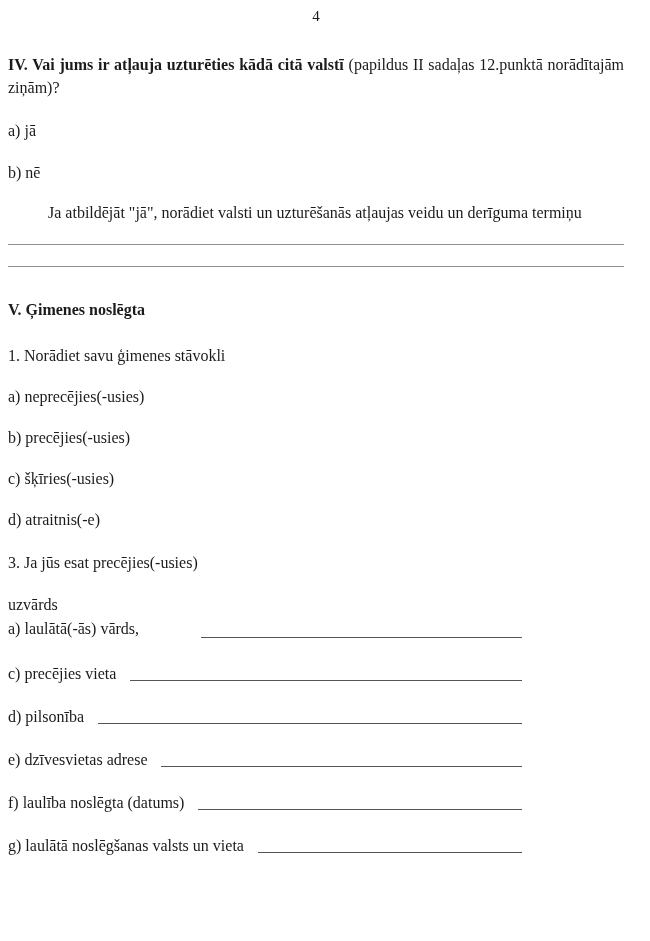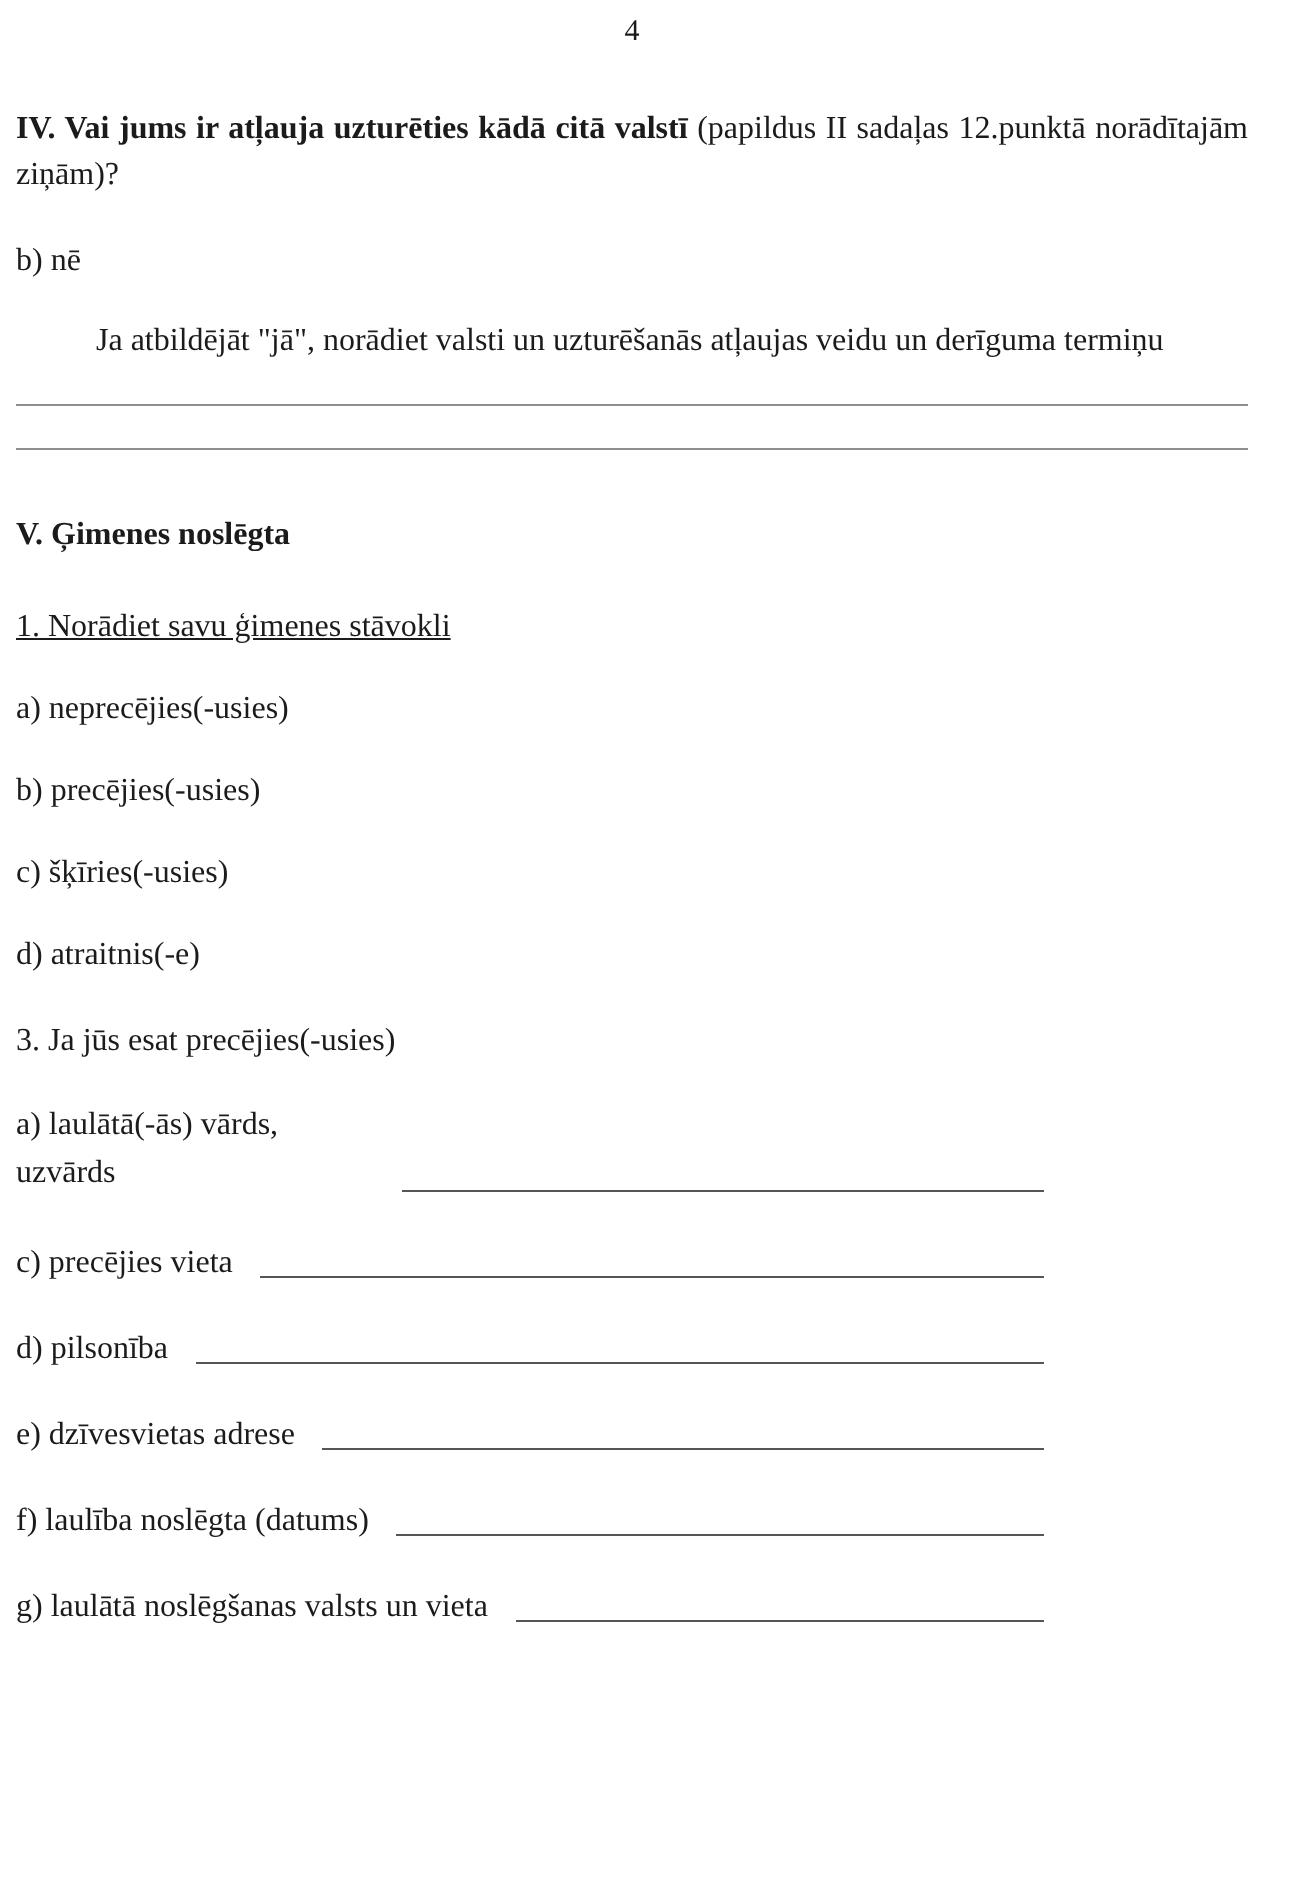--- a/index.html
+++ b/index.html
@@ -13,21 +13,21 @@
   p { margin: 0; }
   .page-number { text-align: center; font-size: 15px; }
   .h-iv { margin-top: 28px; text-align: justify; line-height: 23px; }
   .h-iv b { font-weight: bold; }
   .opt { margin-top: 22px; line-height: 20px; }
   .note { margin-top: 18px; text-align: justify; line-height: 23px; text-indent: 40px; }
   .rule { border: 0; border-top: 1px solid #8f8f8f; margin: 0; }
   .rule-1 { margin-top: 20px; }
   .rule-2 { margin-top: 21px; }
   .h-v { margin-top: 33px; font-weight: bold; line-height: 20px; }
-  .q-label { margin-top: 26px; line-height: 20px; text-decoration: underline; }
+  .q-label { margin-top: 26px; line-height: 20px; }
   .opt5 { margin-top: 20px; line-height: 21px; }
   .q2-label { margin-top: 22px; line-height: 21px; }
   .field { display: flex; width: 514px; margin-top: 23px; line-height: 20px; }
   .field .lbl { white-space: nowrap; }
   .field .line {
     flex: 1; height: 0; border-bottom: 1px solid #555;
     align-self: flex-end; margin-left: 14px; margin-bottom: 3px;
   }
   .field-tall { margin-top: 20px; }
   .field-tall .lbl { white-space: normal; }
@@ -36,42 +36,43 @@
 </style>
 </head>
 <body>
 
 <div class="page">
 
   <p class="page-number">4</p>
 
   <p class="h-iv"><b>IV. Vai jums ir atļauja uzturēties kādā citā valstī</b><span> (papildus II sadaļas 12.punktā norādītajām ziņām)?</span></p>
 
+  <p class="opt">a) jā</p>
   <p class="opt">b) nē</p>
 
   <p class="note">Ja atbildējāt "jā", norādiet valsti un uzturēšanās atļaujas veidu un derīguma termiņu</p>
 
   <hr class="rule rule-1">
   <hr class="rule rule-2">
 
   <p class="h-v">V. Ģimenes noslēgta</p>
 
   <p class="q-label">1. Norādiet savu ģimenes stāvokli</p>
 
   <p class="opt5">a) neprecējies(-usies)</p>
   <p class="opt5">b) precējies(-usies)</p>
   <p class="opt5">c) šķīries(-usies)</p>
   <p class="opt5">d) atraitnis(-e)</p>
 
   <p class="q2-label">3. Ja jūs esat precējies(-usies)</p>
 
   <div class="field field-tall">
     <div class="lbl">
+      <span>uzvārds</span>
       <span>a) laulātā(-ās) vārds,</span>
-      <span>uzvārds</span>
     </div>
     <div class="line"></div>
   </div>
 
 
   <div class="field">
     <span class="lbl">c) precējies vieta</span>
     <div class="line"></div>
   </div>
 

